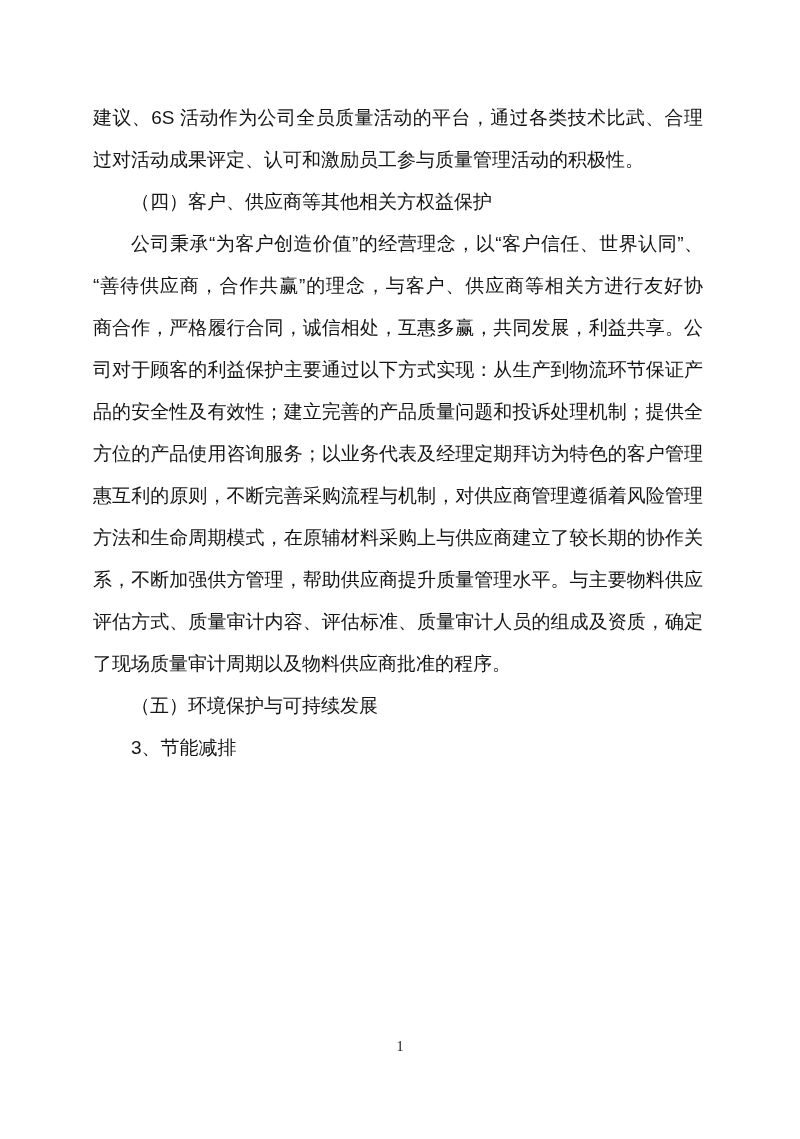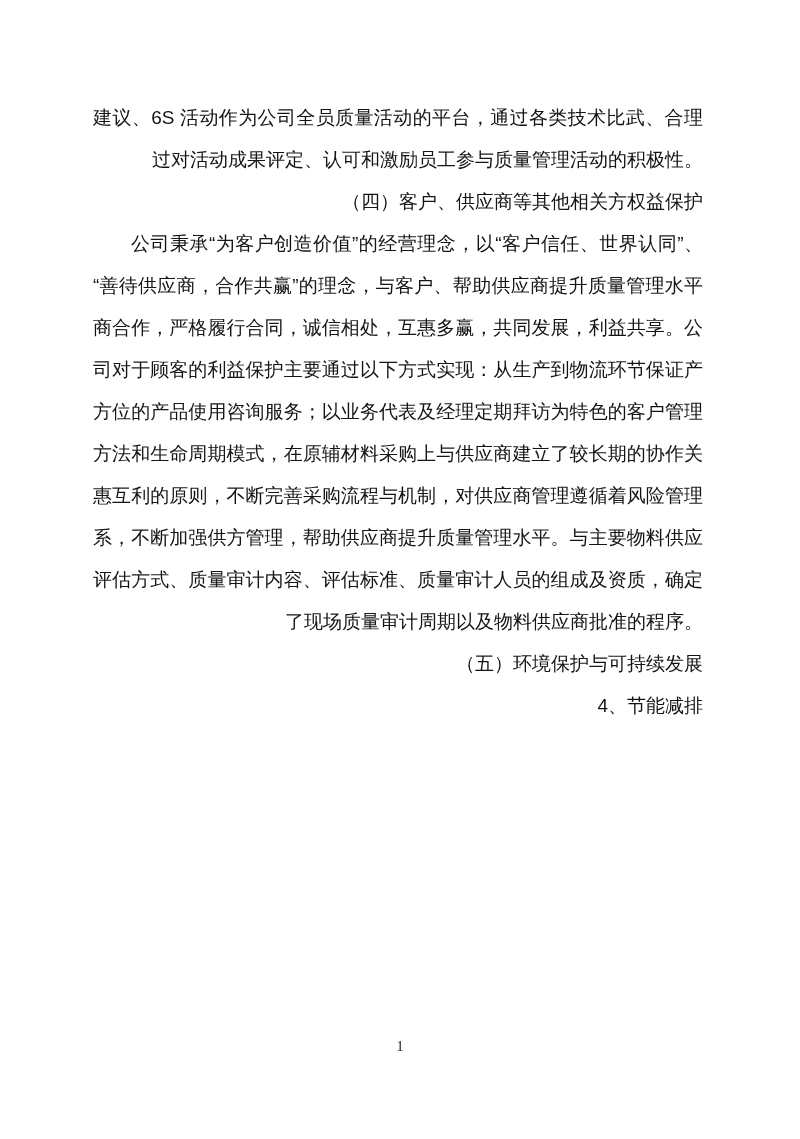--- a/index.html
+++ b/index.html
@@ -27,21 +27,21 @@
   .block {
     margin: 0;
     padding: 0;
   }
   .line {
     height: 42px;
     line-height: 42px;
     font-size: 19px;
     font-family: "Liberation Sans", sans-serif;
     color: #141414;
-    text-align: right;
+    text-align: left;
     overflow: hidden;
     white-space: normal;
   }
   .line.indent {
     padding-left: 38px;
   }
   .line.just {
     text-align: justify;
     text-align-last: justify;
   }
@@ -66,33 +66,34 @@
   <div class="content" id="doc-body">
       <div class="block">
         <div class="line just">建议、6S 活动作为公司全员质量活动的平台，通过各类技术比武、合理化</div>
         <div class="line">过对活动成果评定、认可和激励员工参与质量管理活动的积极性。</div>
       </div>
       <div class="block">
         <div class="line indent">（四）客户、供应商等其他相关方权益保护</div>
       </div>
       <div class="block">
         <div class="line indent just">公司秉承“为客户创造价值”的经营理念，以“客户信任、世界认同”、</div>
-        <div class="line just">“善待供应商，合作共赢”的理念，与客户、帮助供应商提升质量管理水平</div>
+        <div class="line just">“善待供应商，合作共赢”的理念，与客户、供应商等相关方进行友好协</div>
         <div class="line just">商合作，严格履行合同，诚信相处，互惠多赢，共同发展，利益共享。公</div>
         <div class="line just">司对于顾客的利益保护主要通过以下方式实现：从生产到物流环节保证产</div>
+        <div class="line just">品的安全性及有效性；建立完善的产品质量问题和投诉处理机制；提供全</div>
         <div class="line just">方位的产品使用咨询服务；以业务代表及经理定期拜访为特色的客户管理</div>
+        <div class="line just">惠互利的原则，不断完善采购流程与机制，对供应商管理遵循着风险管理</div>
         <div class="line just">方法和生命周期模式，在原辅材料采购上与供应商建立了较长期的协作关</div>
-        <div class="line just">惠互利的原则，不断完善采购流程与机制，对供应商管理遵循着风险管理</div>
         <div class="line just">系，不断加强供方管理，帮助供应商提升质量管理水平。与主要物料供应</div>
         <div class="line just">评估方式、质量审计内容、评估标准、质量审计人员的组成及资质，确定</div>
         <div class="line">了现场质量审计周期以及物料供应商批准的程序。</div>
       </div>
       <div class="block">
         <div class="line indent">（五）环境保护与可持续发展</div>
       </div>
       <div class="block">
-        <div class="line indent">4、节能减排</div>
+        <div class="line indent">3、节能减排</div>
       </div>
     </div>
   <div class="footer">
     <span class="page-number">1</span>
   </div>
 </div>
 
 </body></html>

